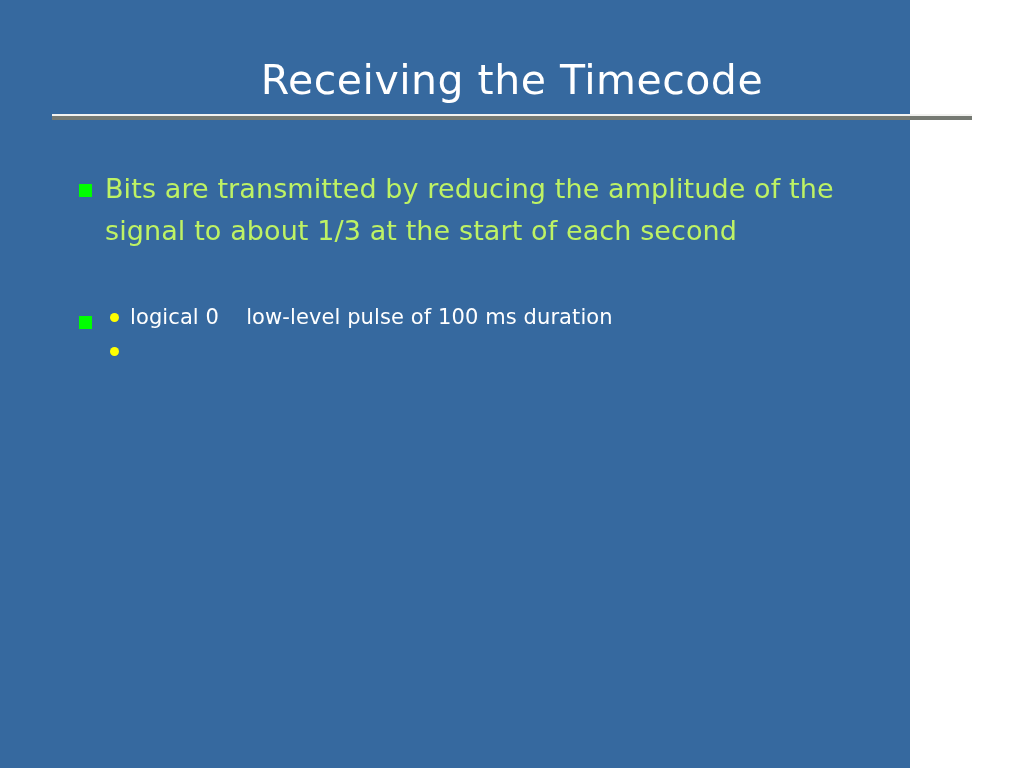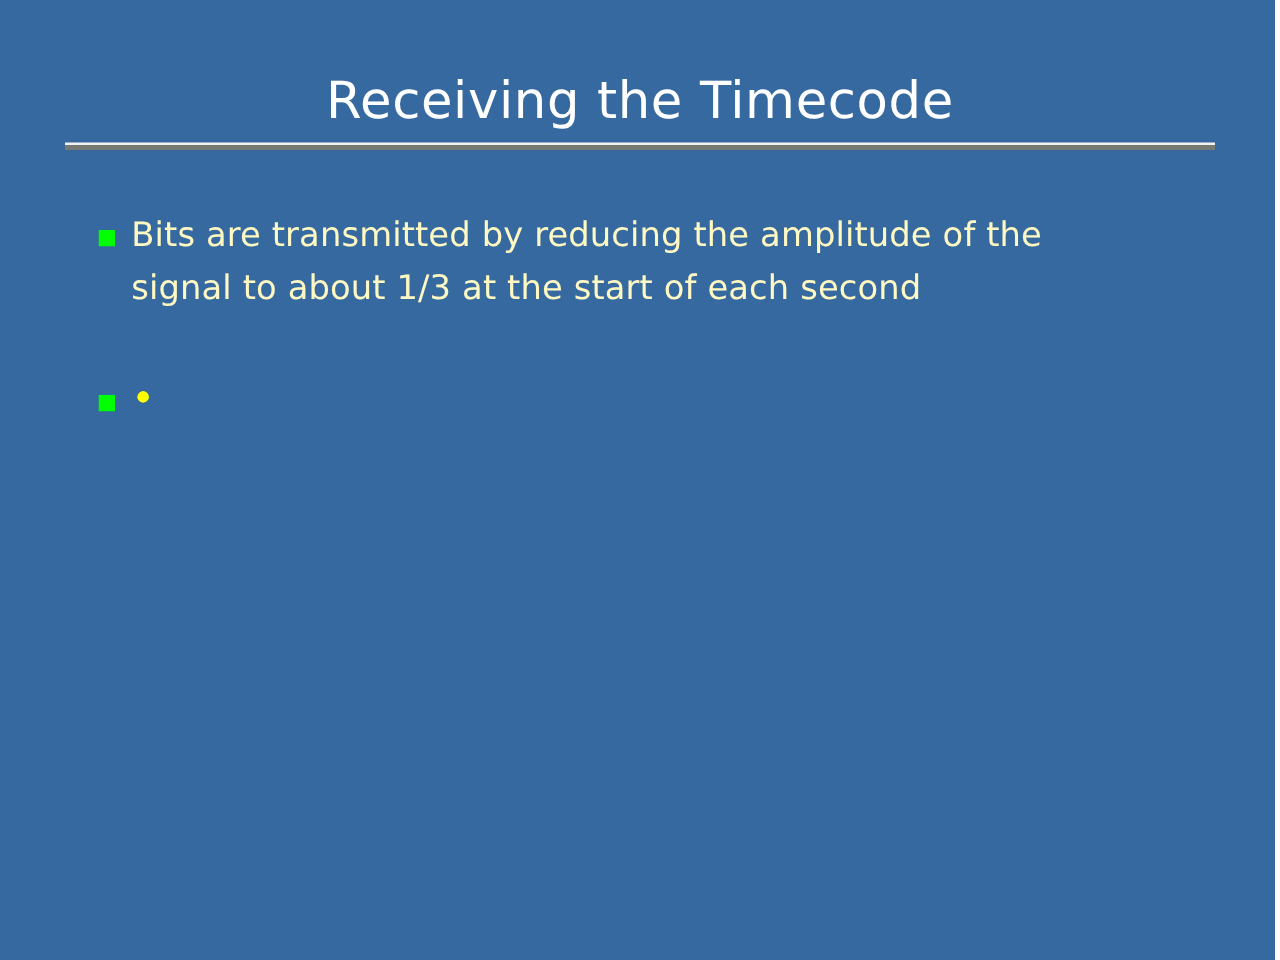--- a/index.html
+++ b/index.html
@@ -9,21 +9,21 @@
   }
   body {
     width: 1024px;
     height: 768px;
     overflow: hidden;
     font-family: "DejaVu Sans", sans-serif;
   }
 
   #slide {
     position: relative;
-    width: 1020px;
+    width: 910px;
     height: 768px;
     background: #36699f;
     box-sizing: border-box;
   }
 
   
   #slide-title {
     position: absolute;
     left: 0;
     top: 57px;
@@ -75,21 +75,21 @@
     position: relative;
     padding-left: 105px;
     box-sizing: border-box;
   }
 
   
   .level1 {
     margin-bottom: 0;
   }
   .level1 .bullet-text {
-    color: #fef9c3;
+    color: #bef264;
     font-family: "DejaVu Sans", sans-serif;
     font-size: 27px;
     line-height: 42px;
     letter-spacing: 0.1px;
     max-width: 800px;
   }
   .marker-square {
     position: absolute;
     left: 79px;
     top: 16px;
@@ -149,20 +149,21 @@
     </div>
 
     <div class="bullet-row level1" id="bullet-2">
       <span class="marker-square"></span>
     </div>
 
     <div id="sub-list">
 
       <div class="bullet-row level2">
         <span class="marker-dot"></span>
+        <div class="bullet-text">logical 0    low-level pulse of 100 ms duration</div>
       </div>
 
       <div class="bullet-row level2">
         <span class="marker-dot"></span>
       </div>
 
     </div>
 
   </div>
 

